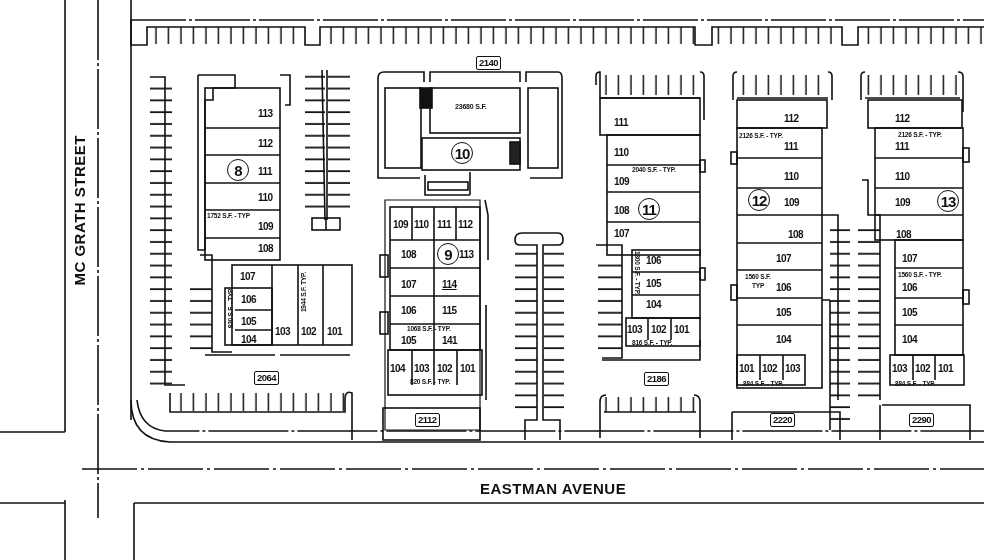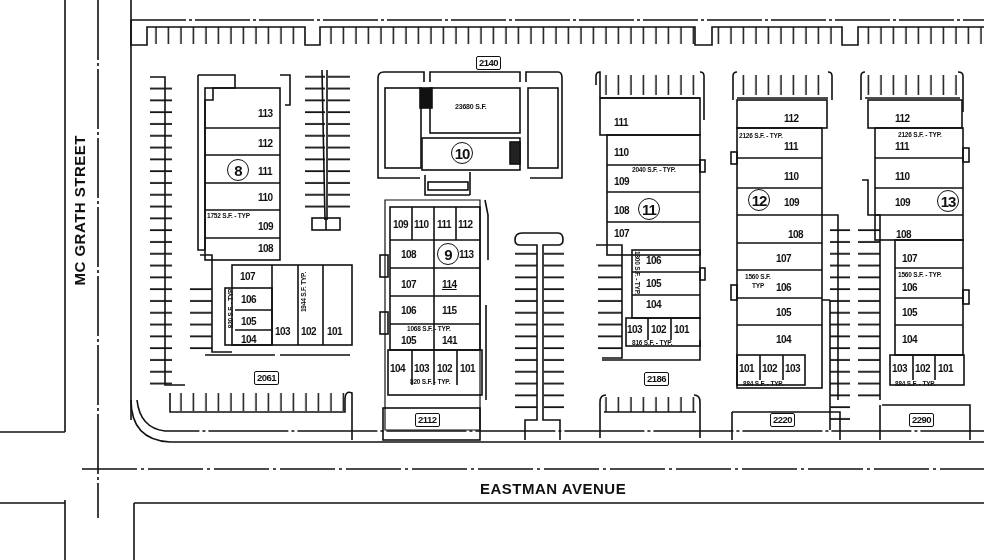--- a/index.html
+++ b/index.html
@@ -192,21 +192,21 @@
       <path d="M862,180 L868,180 L868,215 L880,215 L880,400"></path>
       <rect x="858" y="220" width="22" height="180" fill="url(#stallsH)" stroke="none"></rect>
       <path d="M882,405 L970,405 L970,440 M880,405 L880,440"></path>
     </g>
   </g>
 </svg>
 
 <div class="lbl street-v" style="left:72px; top:135px;">MC GRATH STREET</div>
 <div class="lbl street" style="left:480px; top:481px;">EASTMAN AVENUE</div>
 
-<div class="lbl addr" style="left:254px; top:371px;">2061</div>
+<div class="lbl addr" style="left:254px; top:371px;">2064</div>
 <div class="lbl addr" style="left:476px; top:56px;">2140</div>
 <div class="lbl addr" style="left:415px; top:413px;">2112</div>
 <div class="lbl addr" style="left:644px; top:372px;">2186</div>
 <div class="lbl addr" style="left:770px; top:413px;">2220</div>
 <div class="lbl addr" style="left:909px; top:413px;">2290</div>
 
 <div class="lbl bldg" style="left:227px; top:159px;">8</div>
 <div class="lbl unit" style="left:258px; top:109px;">113</div>
 <div class="lbl unit" style="left:258px; top:139px;">112</div>
 <div class="lbl unit" style="left:258px; top:167px;">111</div>

